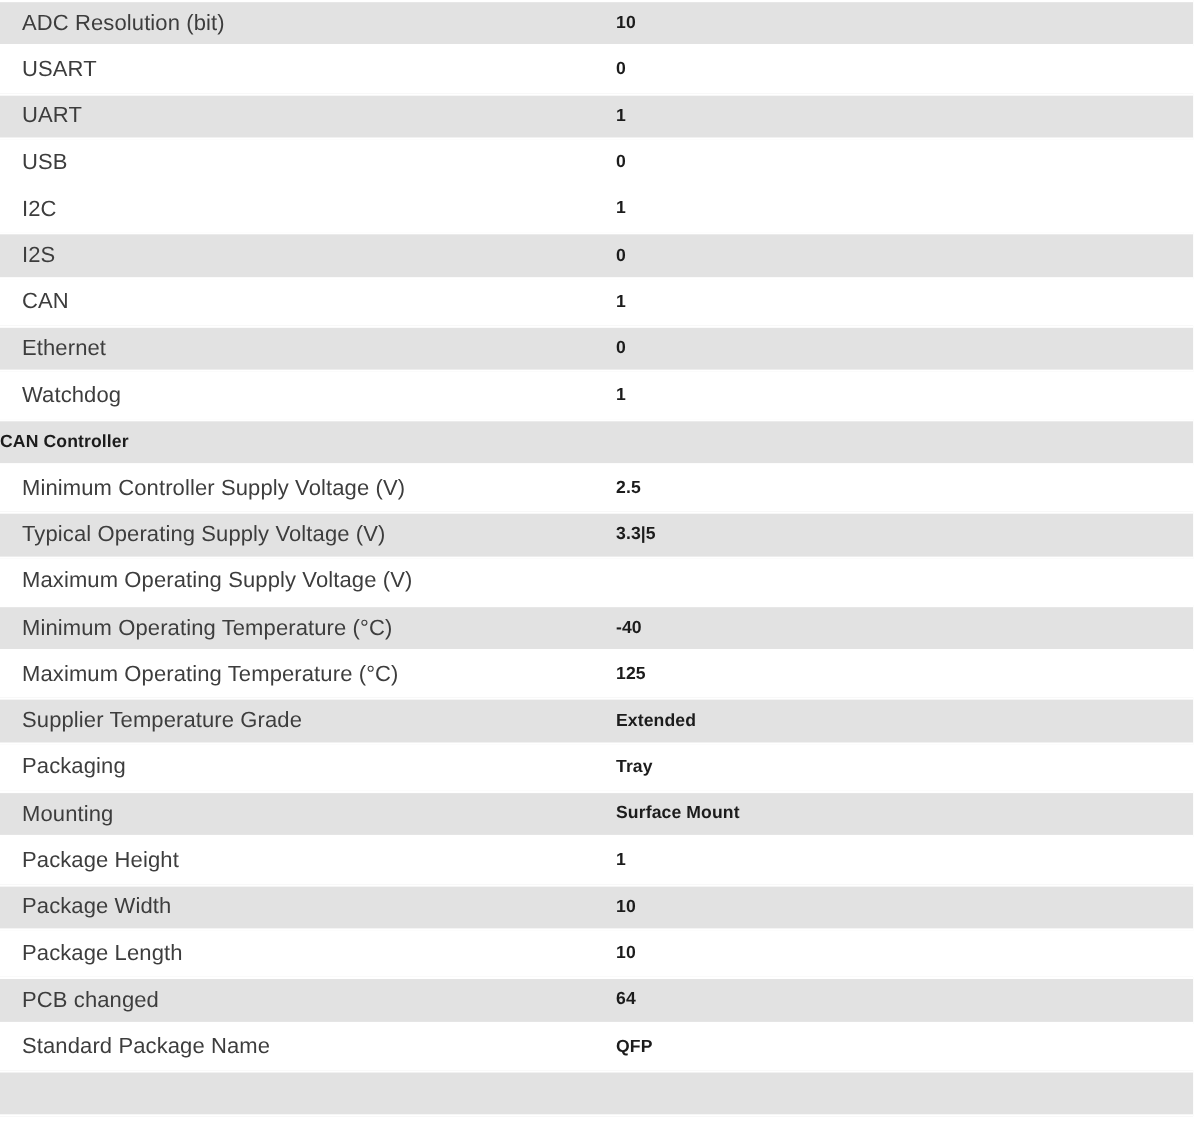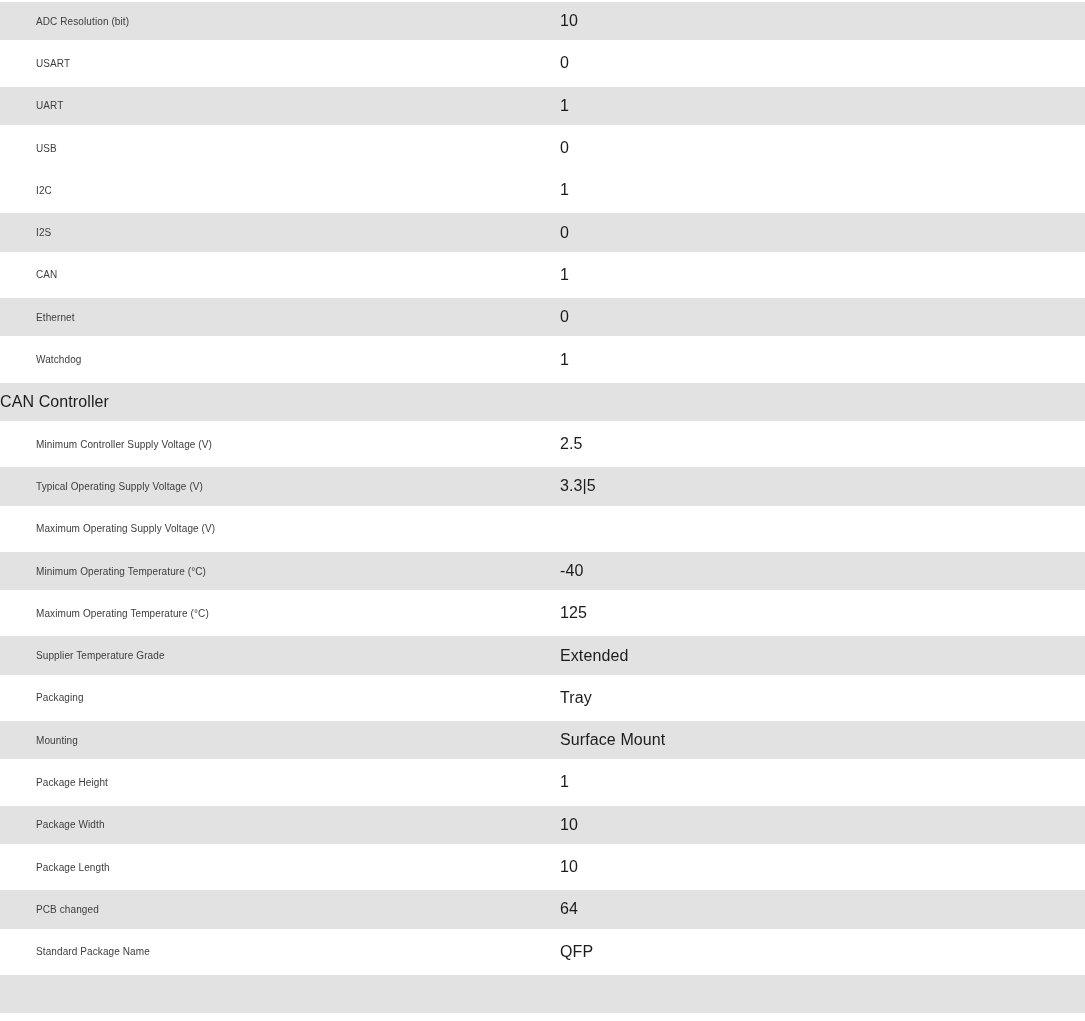--- a/index.html
+++ b/index.html
@@ -22,30 +22,30 @@
     display: grid;
     grid-template-columns: 560px 1fr;
     align-items: center;
     height: 42.3px;
     border-top: 2px solid var(--page-bg);
     border-bottom: 2px solid var(--page-bg);
     background: var(--page-bg);
   }
   .row.alt { background: var(--row-alt-bg); }
   .row .label {
-    padding-left: 36px;
-    font-size: 10px;
+    padding-left: 20px;
+    font-size: 20px;
     font-weight: 400;
     color: var(--label-color);
     letter-spacing: 0.1px;
     white-space: nowrap;
   }
   .row .value {
     font-size: 16px;
-    font-weight: 400;
+    font-weight: 700;
     color: var(--value-color);
     letter-spacing: 0.1px;
     white-space: nowrap;
   }
   .row.filler { height: 42.3px; }
 </style>
 </head>
 <body>
 
 <div class="page">

